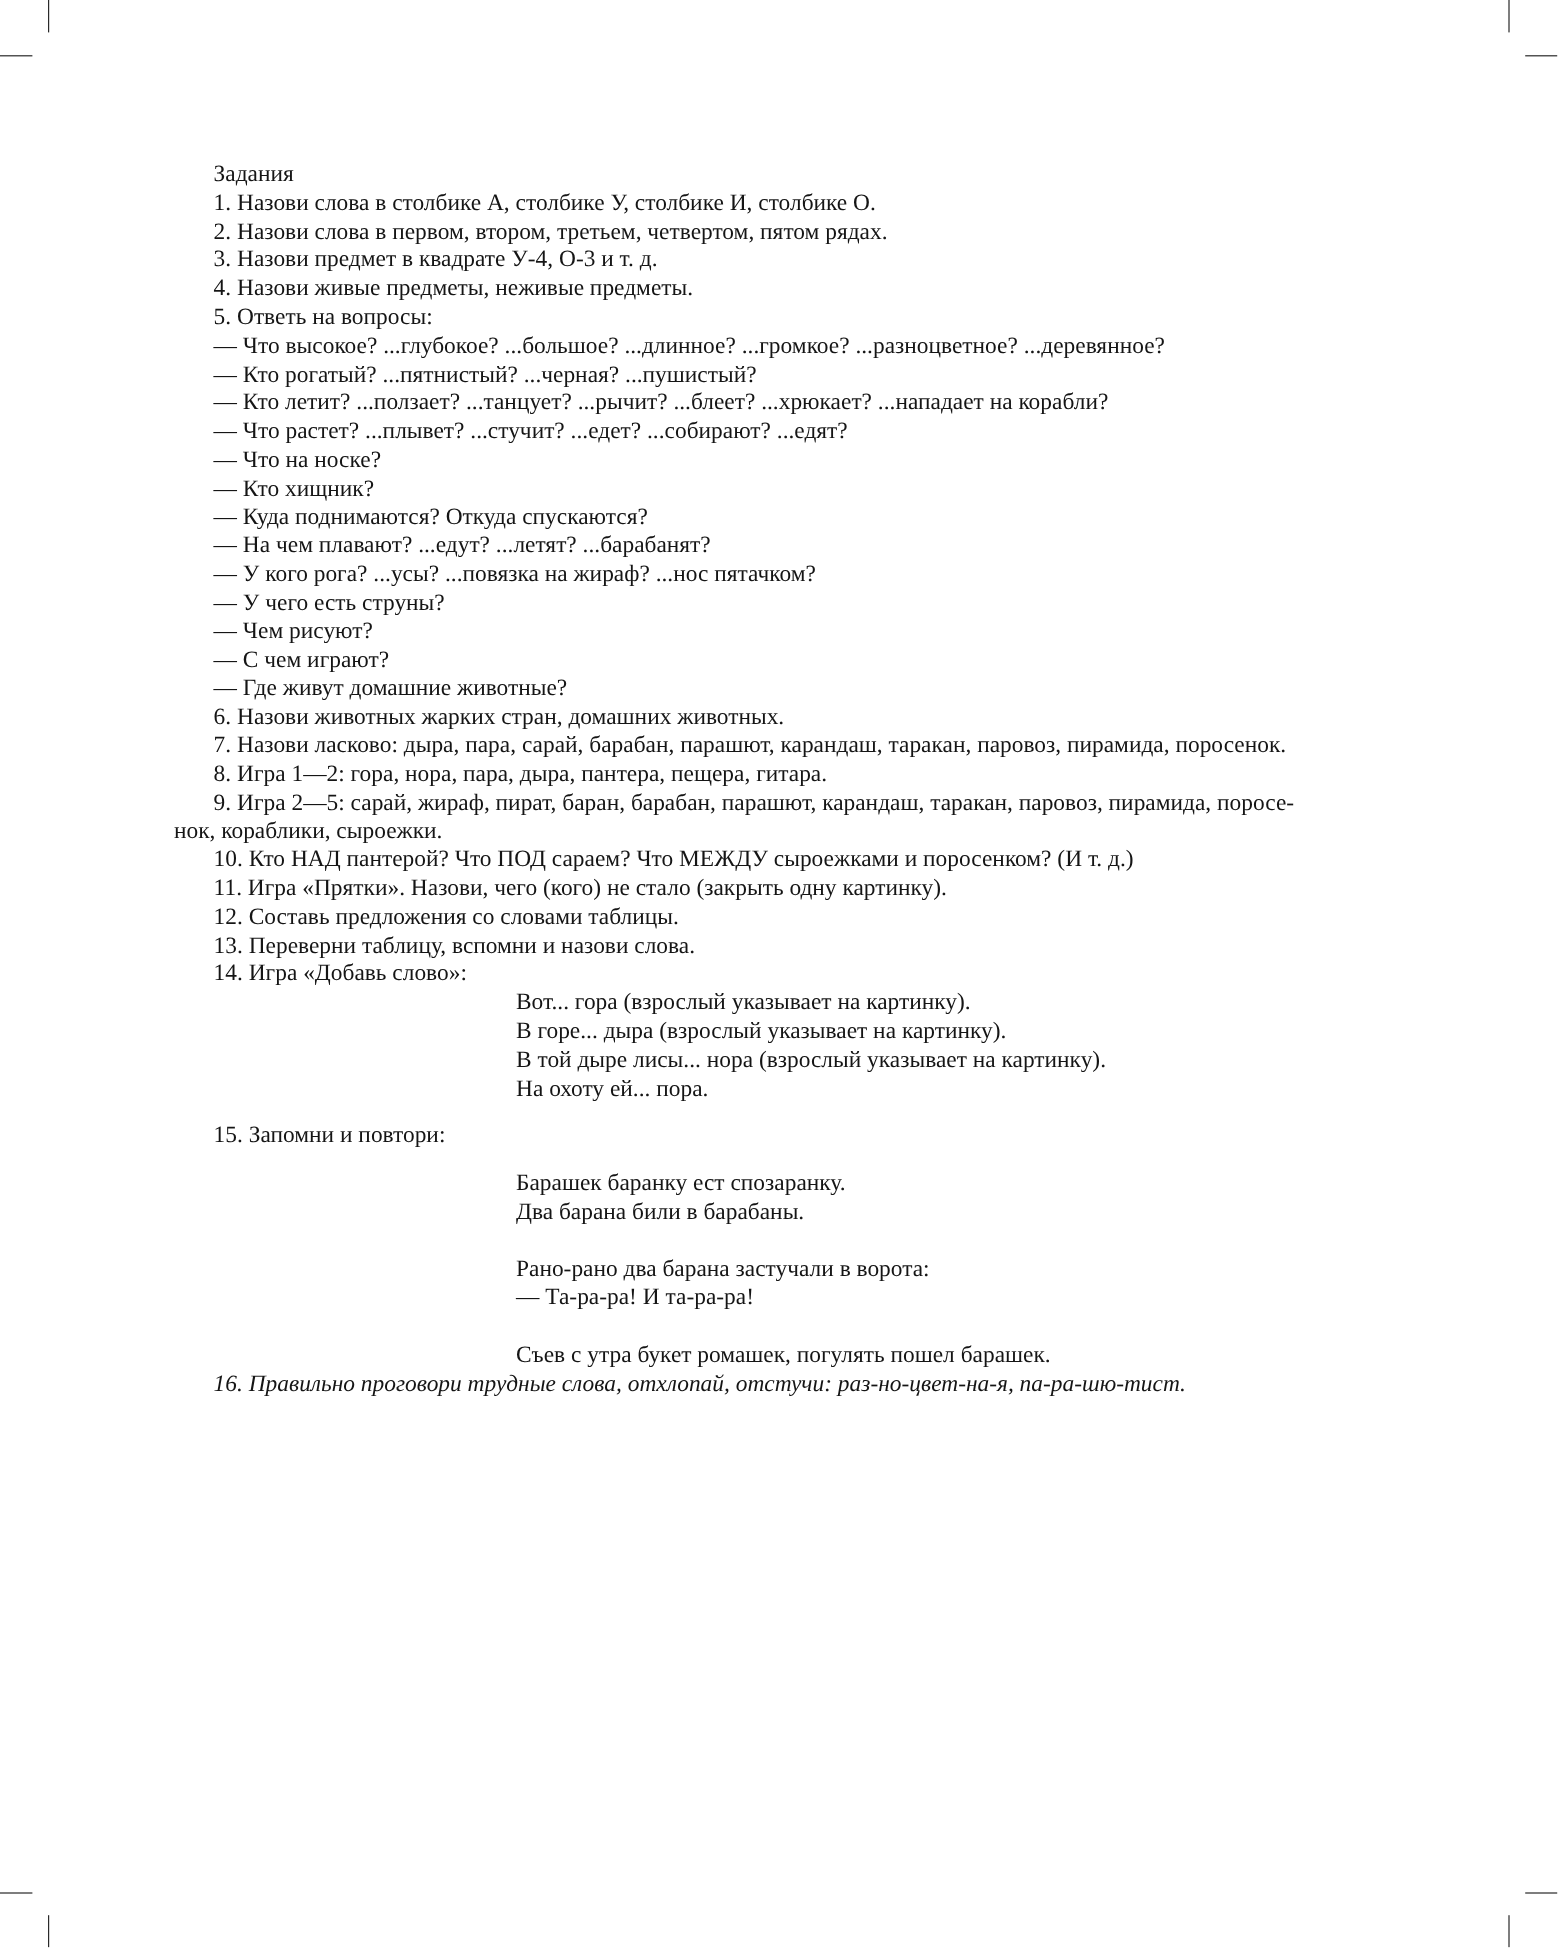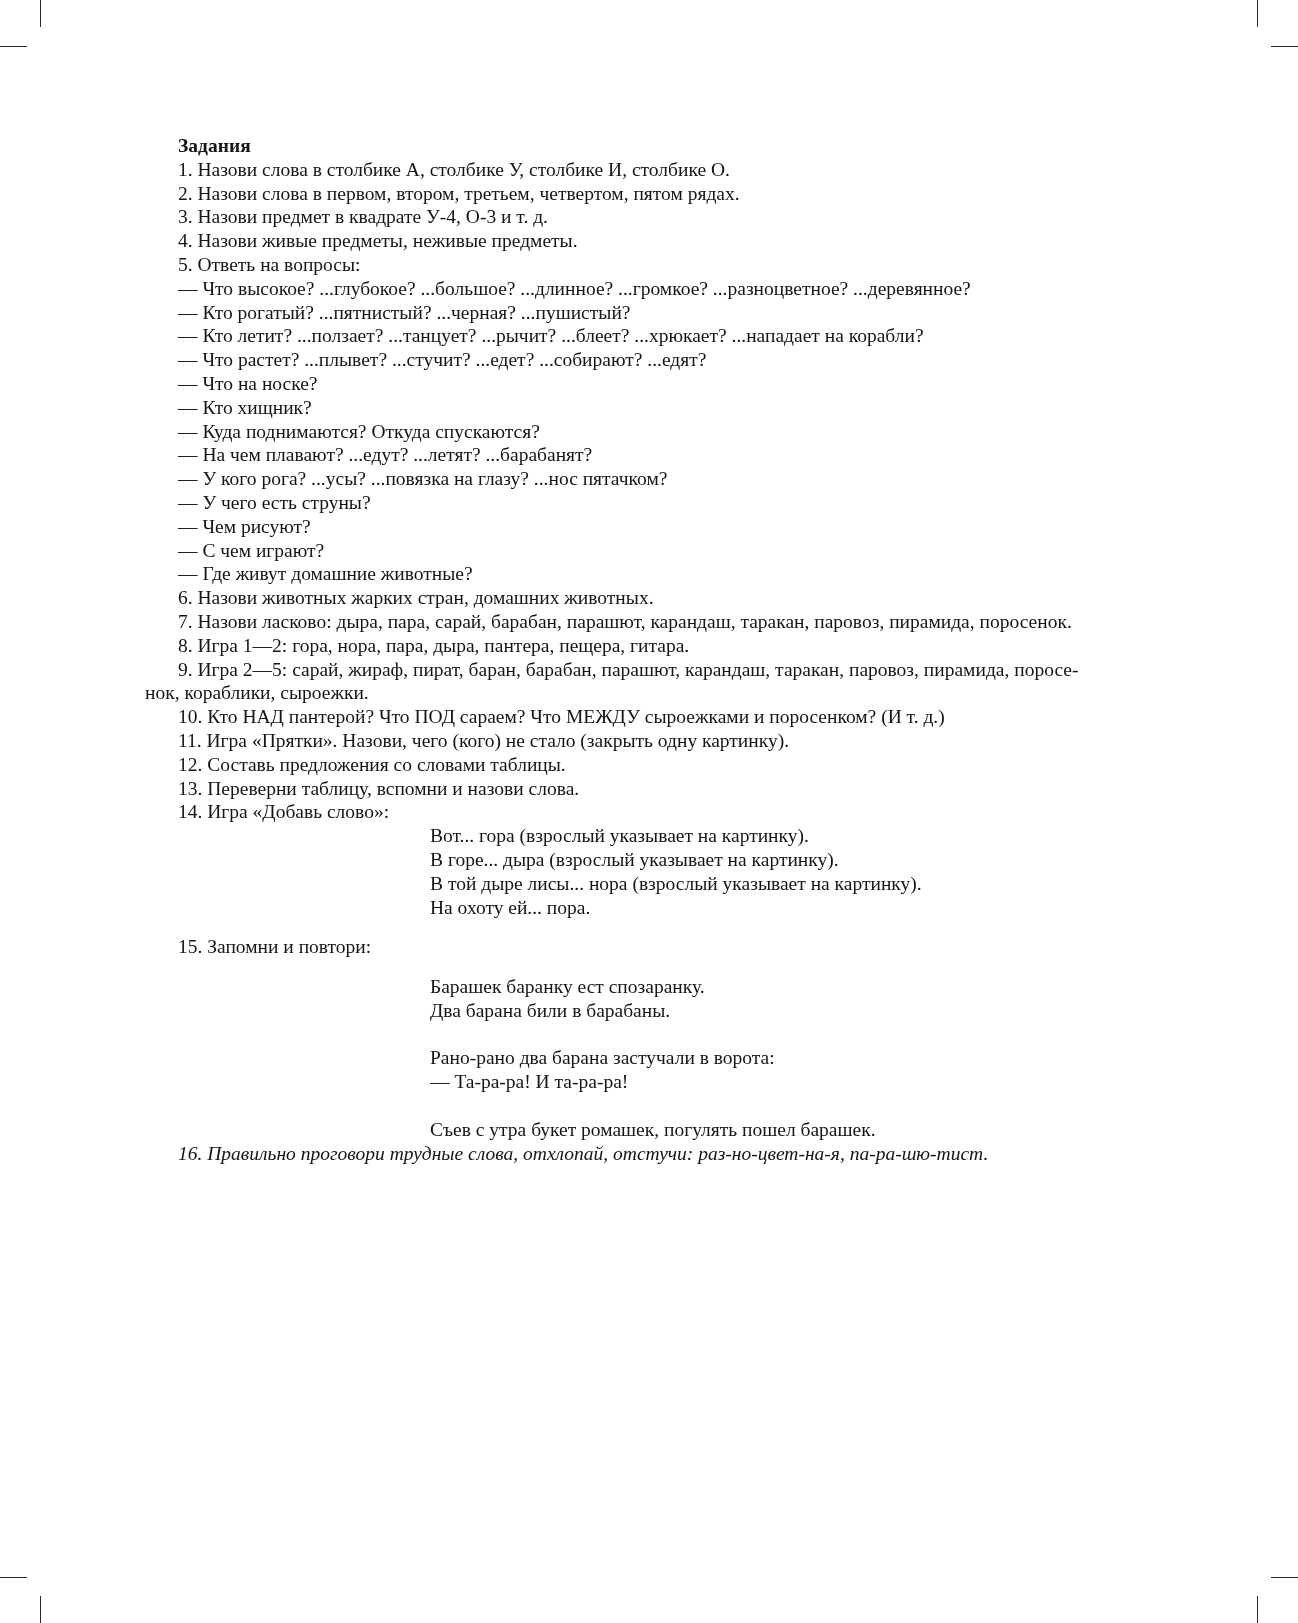--- a/index.html
+++ b/index.html
@@ -21,21 +21,21 @@
   .block { margin: 0; }
   .line {
     font-size: 19.5px;
     line-height: 23.8px;
     white-space: nowrap;
   }
   .para .line.first, .heading .line.first { padding-left: 33px; }
   .heading .line { font-weight: bold; }
   .poem .line { margin-left: 285px; }
   .it { }
-  .bd { font-weight: bold; }
+  .bd { font-weight: normal; }
   .crop { position: absolute; background: #2a2a2a; }
   .crop.v { width: 1px; height: 27px; }
   .crop.h { width: 27px; height: 1px; }
 </style>
 </head>
 <body>
 
 <div class="page">
 
   <div class="crop v" style="left:40px;   top:0;"></div>
@@ -84,21 +84,21 @@
       <div class="block para">
         <div class="line first"><span>— Кто хищник?</span></div>
       </div>
       <div class="block para">
         <div class="line first"><span>— Куда поднимаются? Откуда спускаются?</span></div>
       </div>
       <div class="block para">
         <div class="line first"><span>— На чем плавают? ...едут? ...летят? ...барабанят?</span></div>
       </div>
       <div class="block para">
-        <div class="line first"><span>— У кого рога? ...усы? ...повязка на глазу? ...нос пятачком?</span></div>
+        <div class="line first"><span>— У кого рога? ...усы? ...повязка на жираф? ...нос пятачком?</span></div>
       </div>
       <div class="block para">
         <div class="line first"><span>— У чего есть струны?</span></div>
       </div>
       <div class="block para">
         <div class="line first"><span>— Чем рисуют?</span></div>
       </div>
       <div class="block para">
         <div class="line first"><span>— С чем играют?</span></div>
       </div>

